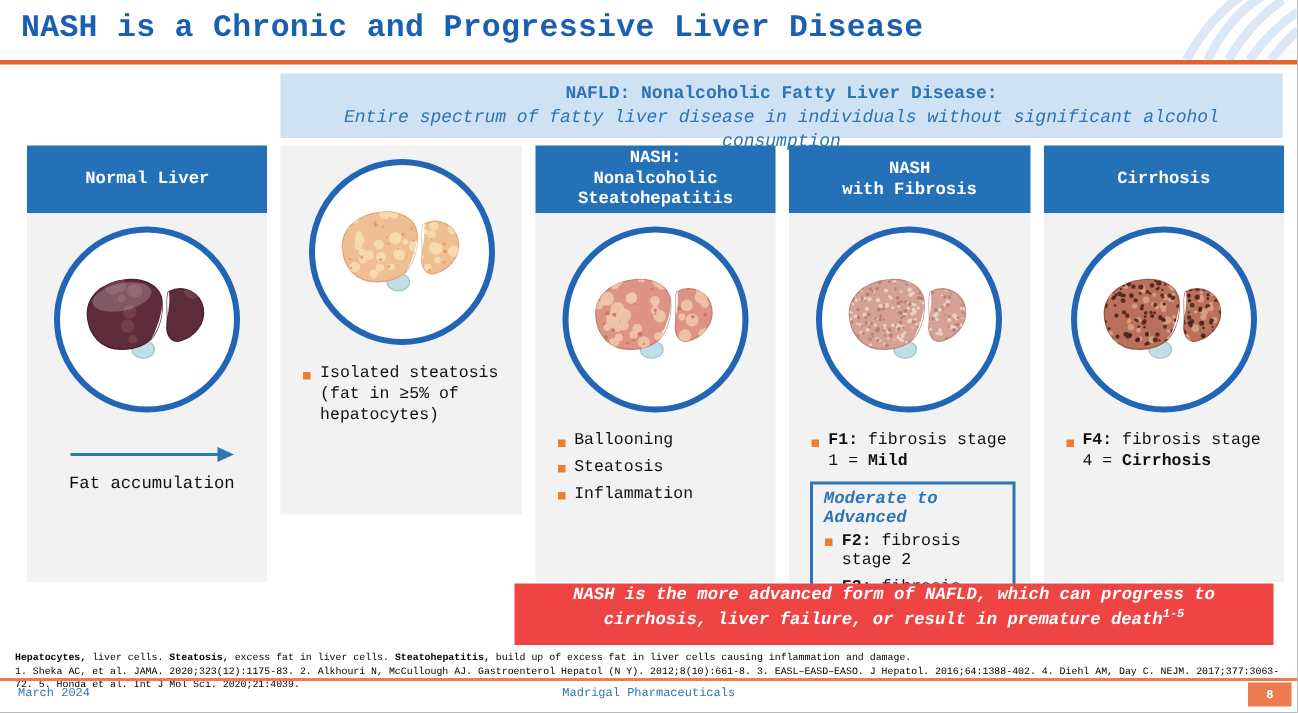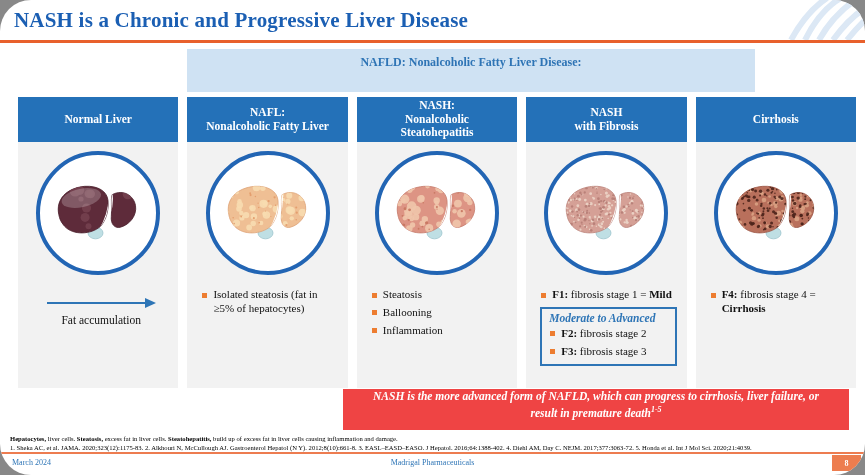--- a/index.html
+++ b/index.html
@@ -1,23 +1,23 @@
 <!DOCTYPE html>
 <html><head>
 <meta charset="utf-8">
 <style>
   html,body{margin:0;padding:0;background:#888;}
   .slide{position:relative;width:865px;height:475px;background:#fff;overflow:hidden;
-         font-family:Liberation Serif, serif;border-radius:31px;-webkit-font-smoothing:antialiased;}
+         font-family:Liberation Mono, monospace;-webkit-font-smoothing:antialiased;}
   
   .title{position:absolute;top:8px;left:14px;font-size:21px;font-weight:bold;color:#1b5fb3;letter-spacing:.2px;}
   .title-rule{position:absolute;top:40px;left:0;right:0;height:3px;background:#e8602c;}
   .corner-decor{position:absolute;top:0;right:0;width:80px;height:40px;}
   
-  .banner{position:absolute;left:187px;top:49px;width:568px;height:43px;background:#cfe2f3;
+  .banner{position:absolute;left:187px;top:49px;width:668px;height:43px;background:#cfe2f3;
           color:#2e74b5;text-align:center;padding-top:5px;box-sizing:border-box;}
   .banner-heading{font-size:12px;font-weight:bold;line-height:1.35;}
   .banner-sub{font-size:12px;font-style:italic;line-height:1.35;}
   
   .columns-row{position:absolute;left:18px;top:97px;width:838px;display:flex;gap:9px;}
   .column{flex:1;min-width:0;}
   .col-header{height:45px;background:#2471b8;color:#fff;font-weight:bold;font-size:11.5px;
               line-height:1.18;display:flex;align-items:center;justify-content:center;text-align:center;
               white-space:pre-line;}
   .col-body{background:#f2f2f2;height:246px;box-sizing:border-box;padding-top:9px;}
@@ -57,20 +57,21 @@
     <path d="M34,40 C44,22 56,10 70,0" stroke="#dce8f5" stroke-width="6"></path>
     <path d="M48,40 C58,26 68,16 80,8" stroke="#dce8f5" stroke-width="6"></path>
     <path d="M62,40 C70,30 76,24 80,20" stroke="#dce8f5" stroke-width="6"></path>
   </svg>
 
   <div class="title">NASH is a Chronic and Progressive Liver Disease</div>
   <div class="title-rule"></div>
 
   <div class="banner">
     <div class="banner-heading">NAFLD: Nonalcoholic Fatty Liver Disease:</div>
+    <div class="banner-sub">Entire spectrum of fatty liver disease in individuals without significant alcohol consumption</div>
   </div>
 
   <div class="columns-row" id="columns-row">
       <div class="column">
         <div class="col-header">Normal Liver</div>
         <div class="col-body">
           <div class="circle">
             <svg viewBox="0 0 120 84" width="100" height="70">
               <defs>
                 <clipPath id="lv0">
@@ -99,22 +100,20 @@
           </div>
           <div class="col-content">
             <div class="arrow-block"><svg viewBox="0 0 112 12" width="112" height="12">
                 <line x1="2" y1="6" x2="101" y2="6" stroke="#2e75b6" stroke-width="2"></line>
                 <polygon points="100,1 111,6 100,11" fill="#2e75b6"></polygon>
               </svg><div class="arrow-label">Fat accumulation</div></div>
           </div>
         </div>
       </div>
       <div class="column">
-        <div class="col-header">NAFL:
-Nonalcoholic Fatty Liver</div>
         <div class="col-body">
           <div class="circle">
             <svg viewBox="0 0 120 84" width="100" height="70">
               <defs>
                 <clipPath id="lv1">
                   <path d="M13,44 C9,26 22,12 44,10 C60,9 71,16 72,27 C73,38 70,50 63,58 C52,68 30,69 20,58 C15,52 14,49 13,44 Z"></path>
                   <path d="M77,20 C90,13 103,21 105,33 C107,45 98,56 87,59 C80,61 75,55 76,46 C77,36 75,27 77,20 Z"></path>
                 </clipPath>
               </defs>
               <ellipse cx="57" cy="66" rx="9" ry="7" fill="#bfdfe4" stroke="#9fc6cf" stroke-width="1"></ellipse>
@@ -285,25 +284,25 @@
                 <circle cx="60.0" cy="37.3" r="0.84" fill="#c7755f" opacity="0.9"></circle>
                 <circle cx="89.8" cy="39.7" r="1.40" fill="#c7755f" opacity="0.9"></circle>
                 <path d="M73,9 C78,27 74,46 63,64" stroke="#ffffff" stroke-width="5.5" fill="none" stroke-linecap="round"></path>
               </g>
             </svg>
           </div>
           <div class="col-content">
             <ul class="bullets">
               <li class="bullet-item">
                 <span class="sq"></span>
-                <span><span>Steatosis</span></span>
+                <span><span>Ballooning</span></span>
               </li>
               <li class="bullet-item">
                 <span class="sq"></span>
-                <span><span>Ballooning</span></span>
+                <span><span>Steatosis</span></span>
               </li>
               <li class="bullet-item">
                 <span class="sq"></span>
                 <span><span>Inflammation</span></span>
               </li>
             </ul>
           </div>
         </div>
       </div>
       <div class="column">

